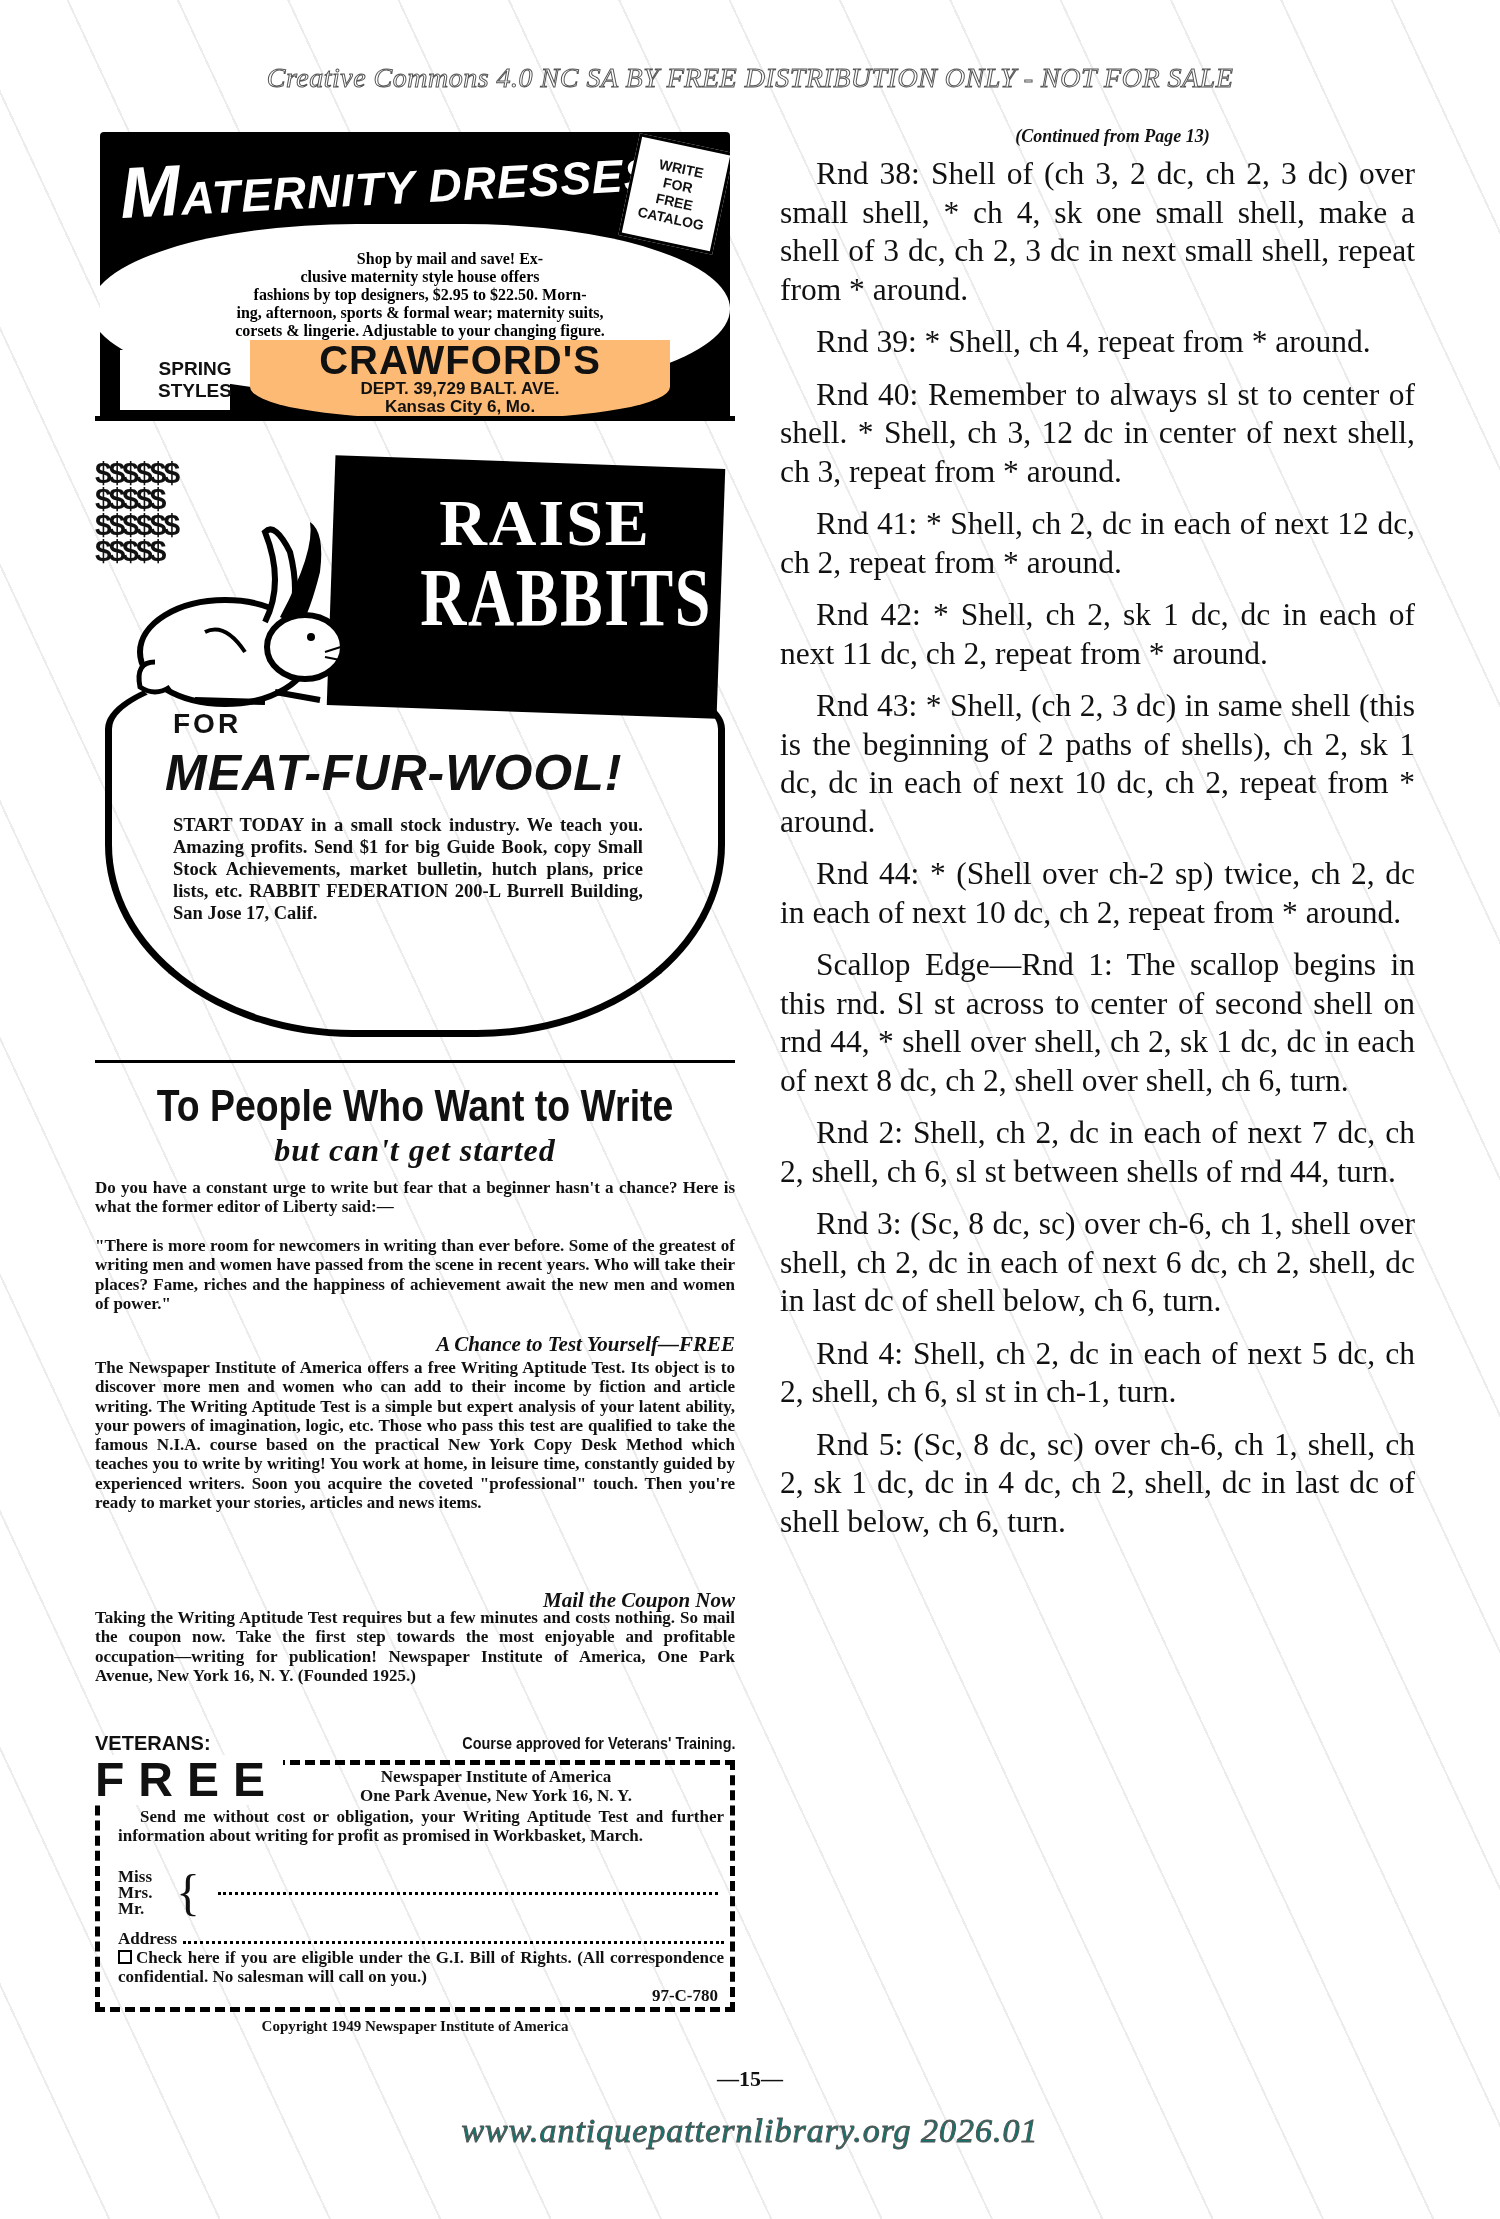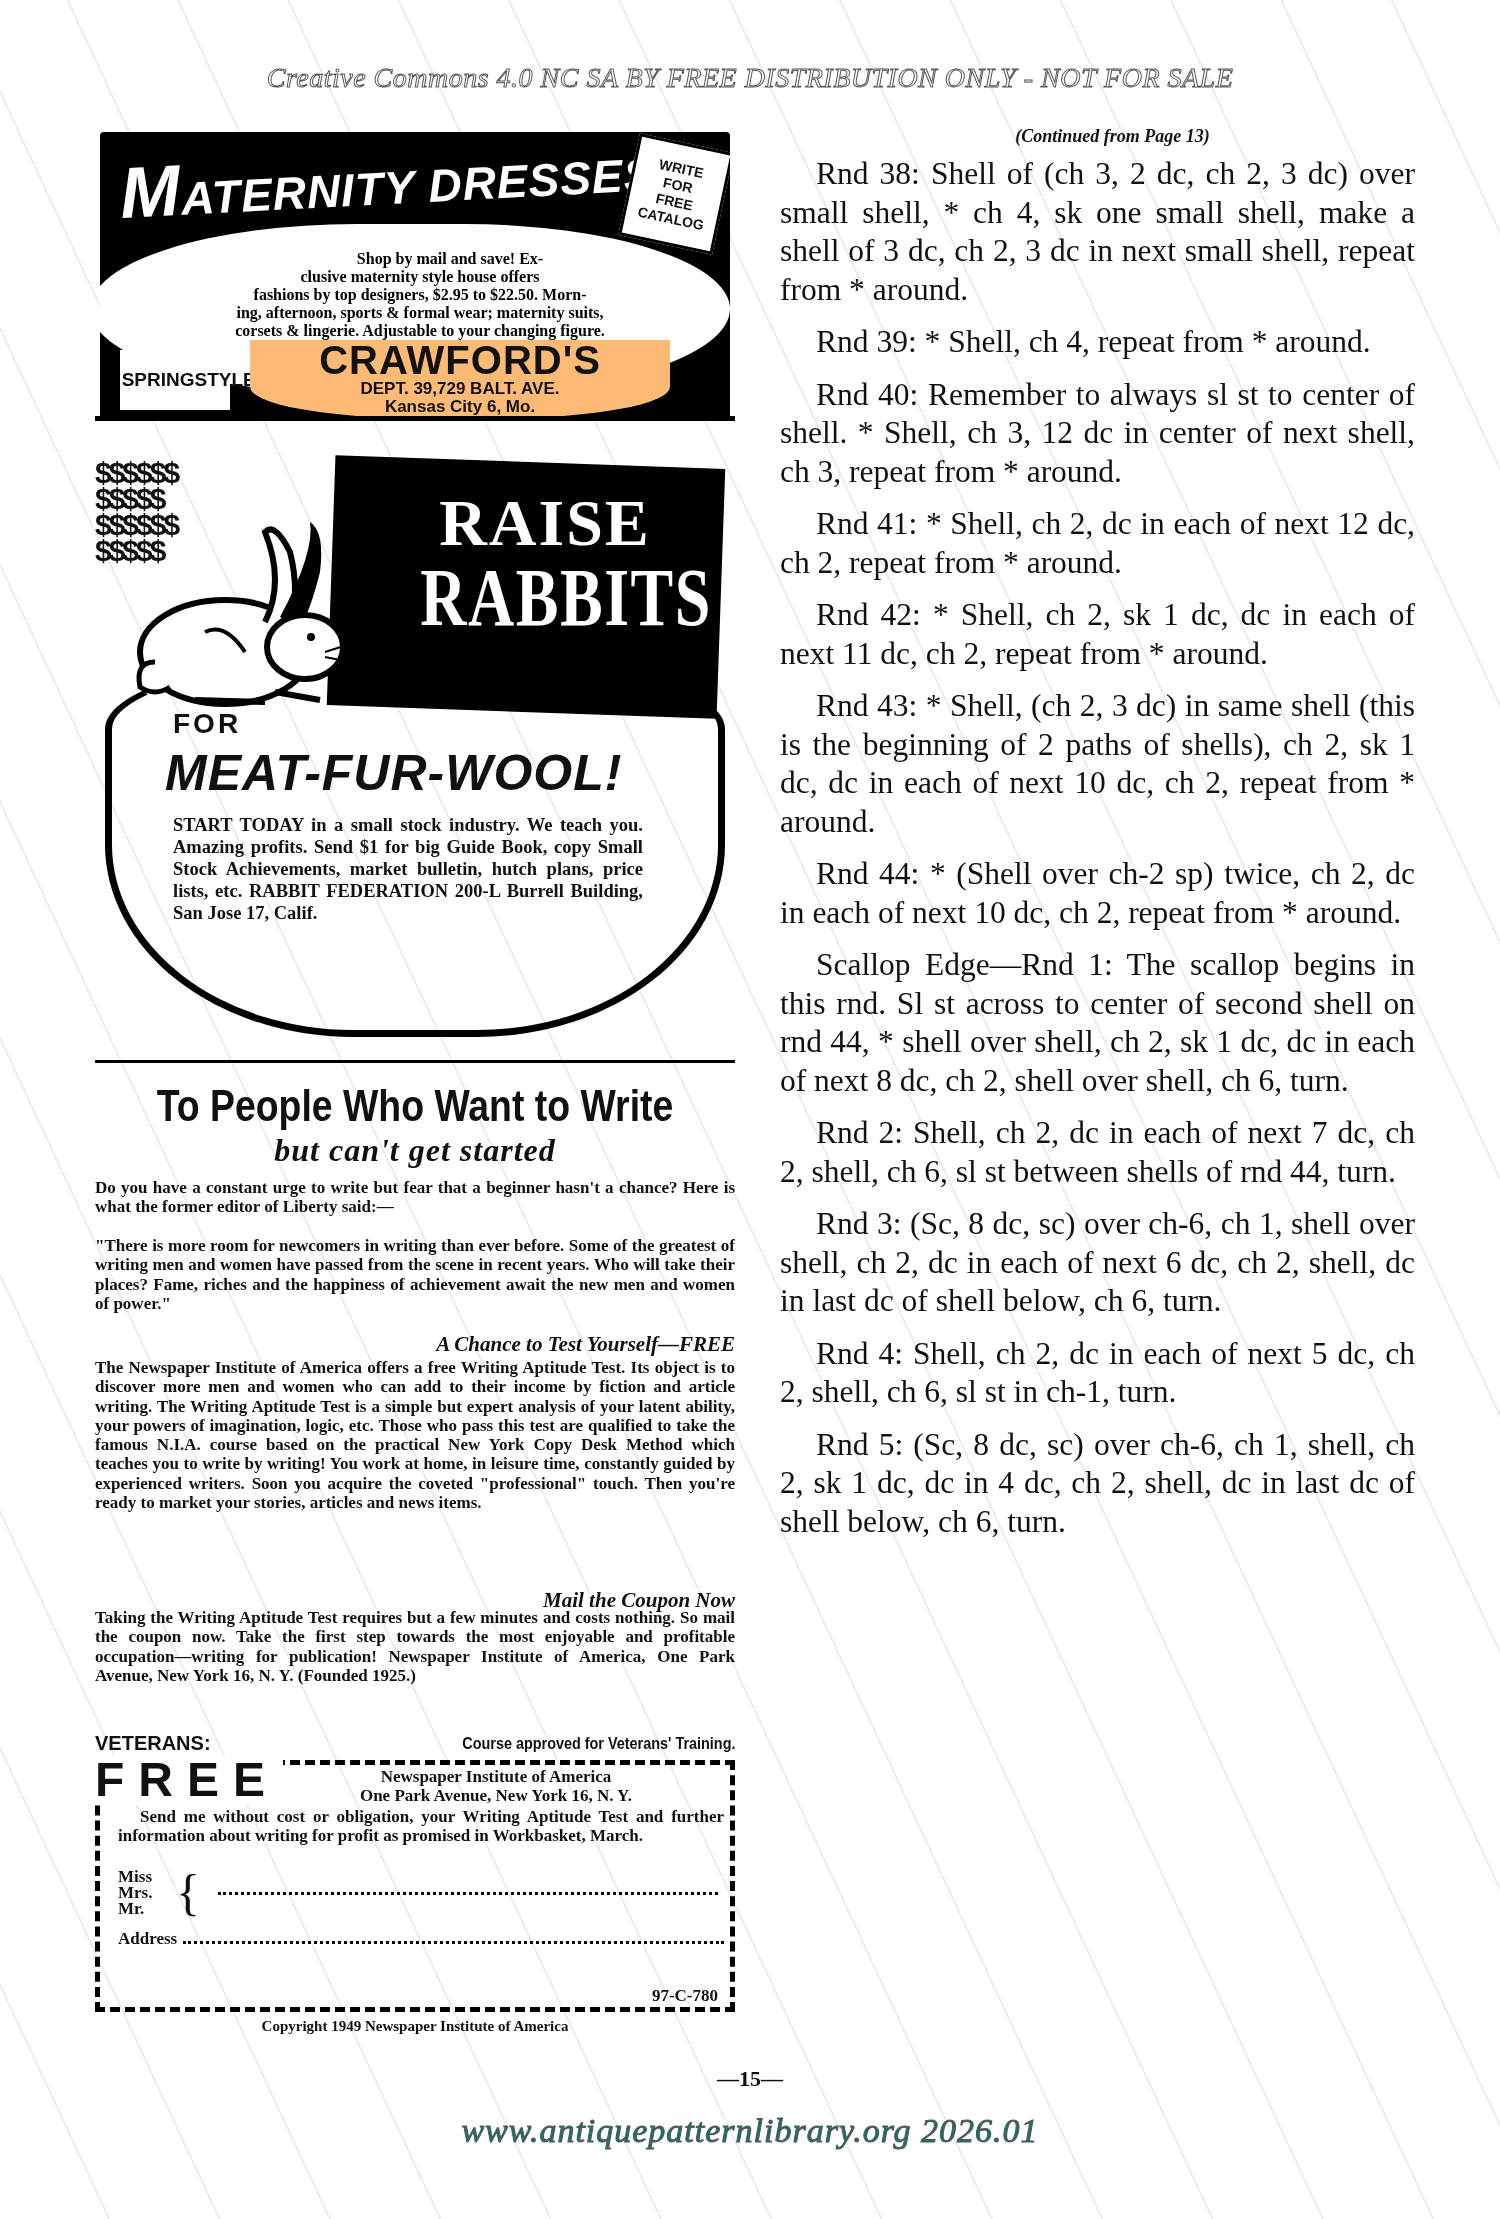--- a/index.html
+++ b/index.html
@@ -52,21 +52,21 @@
     align-items: center; justify-content: center; font-family: "Liberation Sans", sans-serif;
     font-weight: bold; font-size: 14px; line-height: 17px; text-align: center;
   }
   .mat-body {
     position: absolute; left: 40px; top: 118px; width: 560px; text-align: center;
     font-family: "Liberation Serif", serif; font-weight: bold; font-size: 16px; line-height: 18px; color: #000;
   }
   .mat-body .l1 { padding-left: 60px; }
   .spring-box {
     position: absolute; left: 20px; top: 218px; width: 110px; height: 60px; background: #fff;
-    display: flex; align-items: center; justify-content: center;
+    display: flex; flex-direction: column; align-items: center; justify-content: center;
     font-family: "Liberation Sans", sans-serif; font-weight: bold; font-size: 19px; line-height: 22px; padding-left: 40px;
   }
   .crawford {
     position: absolute; left: 150px; top: 208px; width: 420px; height: 78px; background: #fdba74;
     text-align: center; font-family: "Liberation Sans", sans-serif; font-weight: bold; border-radius: 0 0 40% 40%;
   }
   .crawford .name { font-size: 40px; line-height: 40px; letter-spacing: 1px; }
   .crawford .addr { font-size: 17px; line-height: 18px; }
   .mat-rule { position: absolute; left: 0; top: 296px; width: 640px; height: 5px; background: #000; }
 
@@ -251,20 +251,23 @@
         <div>Miss</div>
         <div>Mrs.</div>
         <div>Mr.</div>
       </div>
       <div class="coupon-brace">{</div>
       <div class="dots-name"></div>
       <div class="coupon-address">
         <span>Address</span>
         <span class="dots"></span>
       </div>
+      <div class="coupon-check">
+        <span class="checkbox"></span><span>Check here if you are eligible under the G.I. Bill of Rights. (All correspondence confidential. No salesman will call on you.)</span>
+      </div>
       <div class="coupon-code">97-C-780</div>
     </div>
     <div class="copyright">Copyright 1949 Newspaper Institute of America</div>
   </div>
 </div>
 
 <div class="right">
   <div class="continued">(Continued from Page 13)</div>
   <p class="para">Rnd 38: Shell of (ch 3, 2 dc, ch 2, 3 dc) over small shell, * ch 4, sk one small shell, make a shell of 3 dc, ch 2, 3 dc in next small shell, repeat from * around.</p>
   <p class="para">Rnd 39: * Shell, ch 4, repeat from * around.</p>

